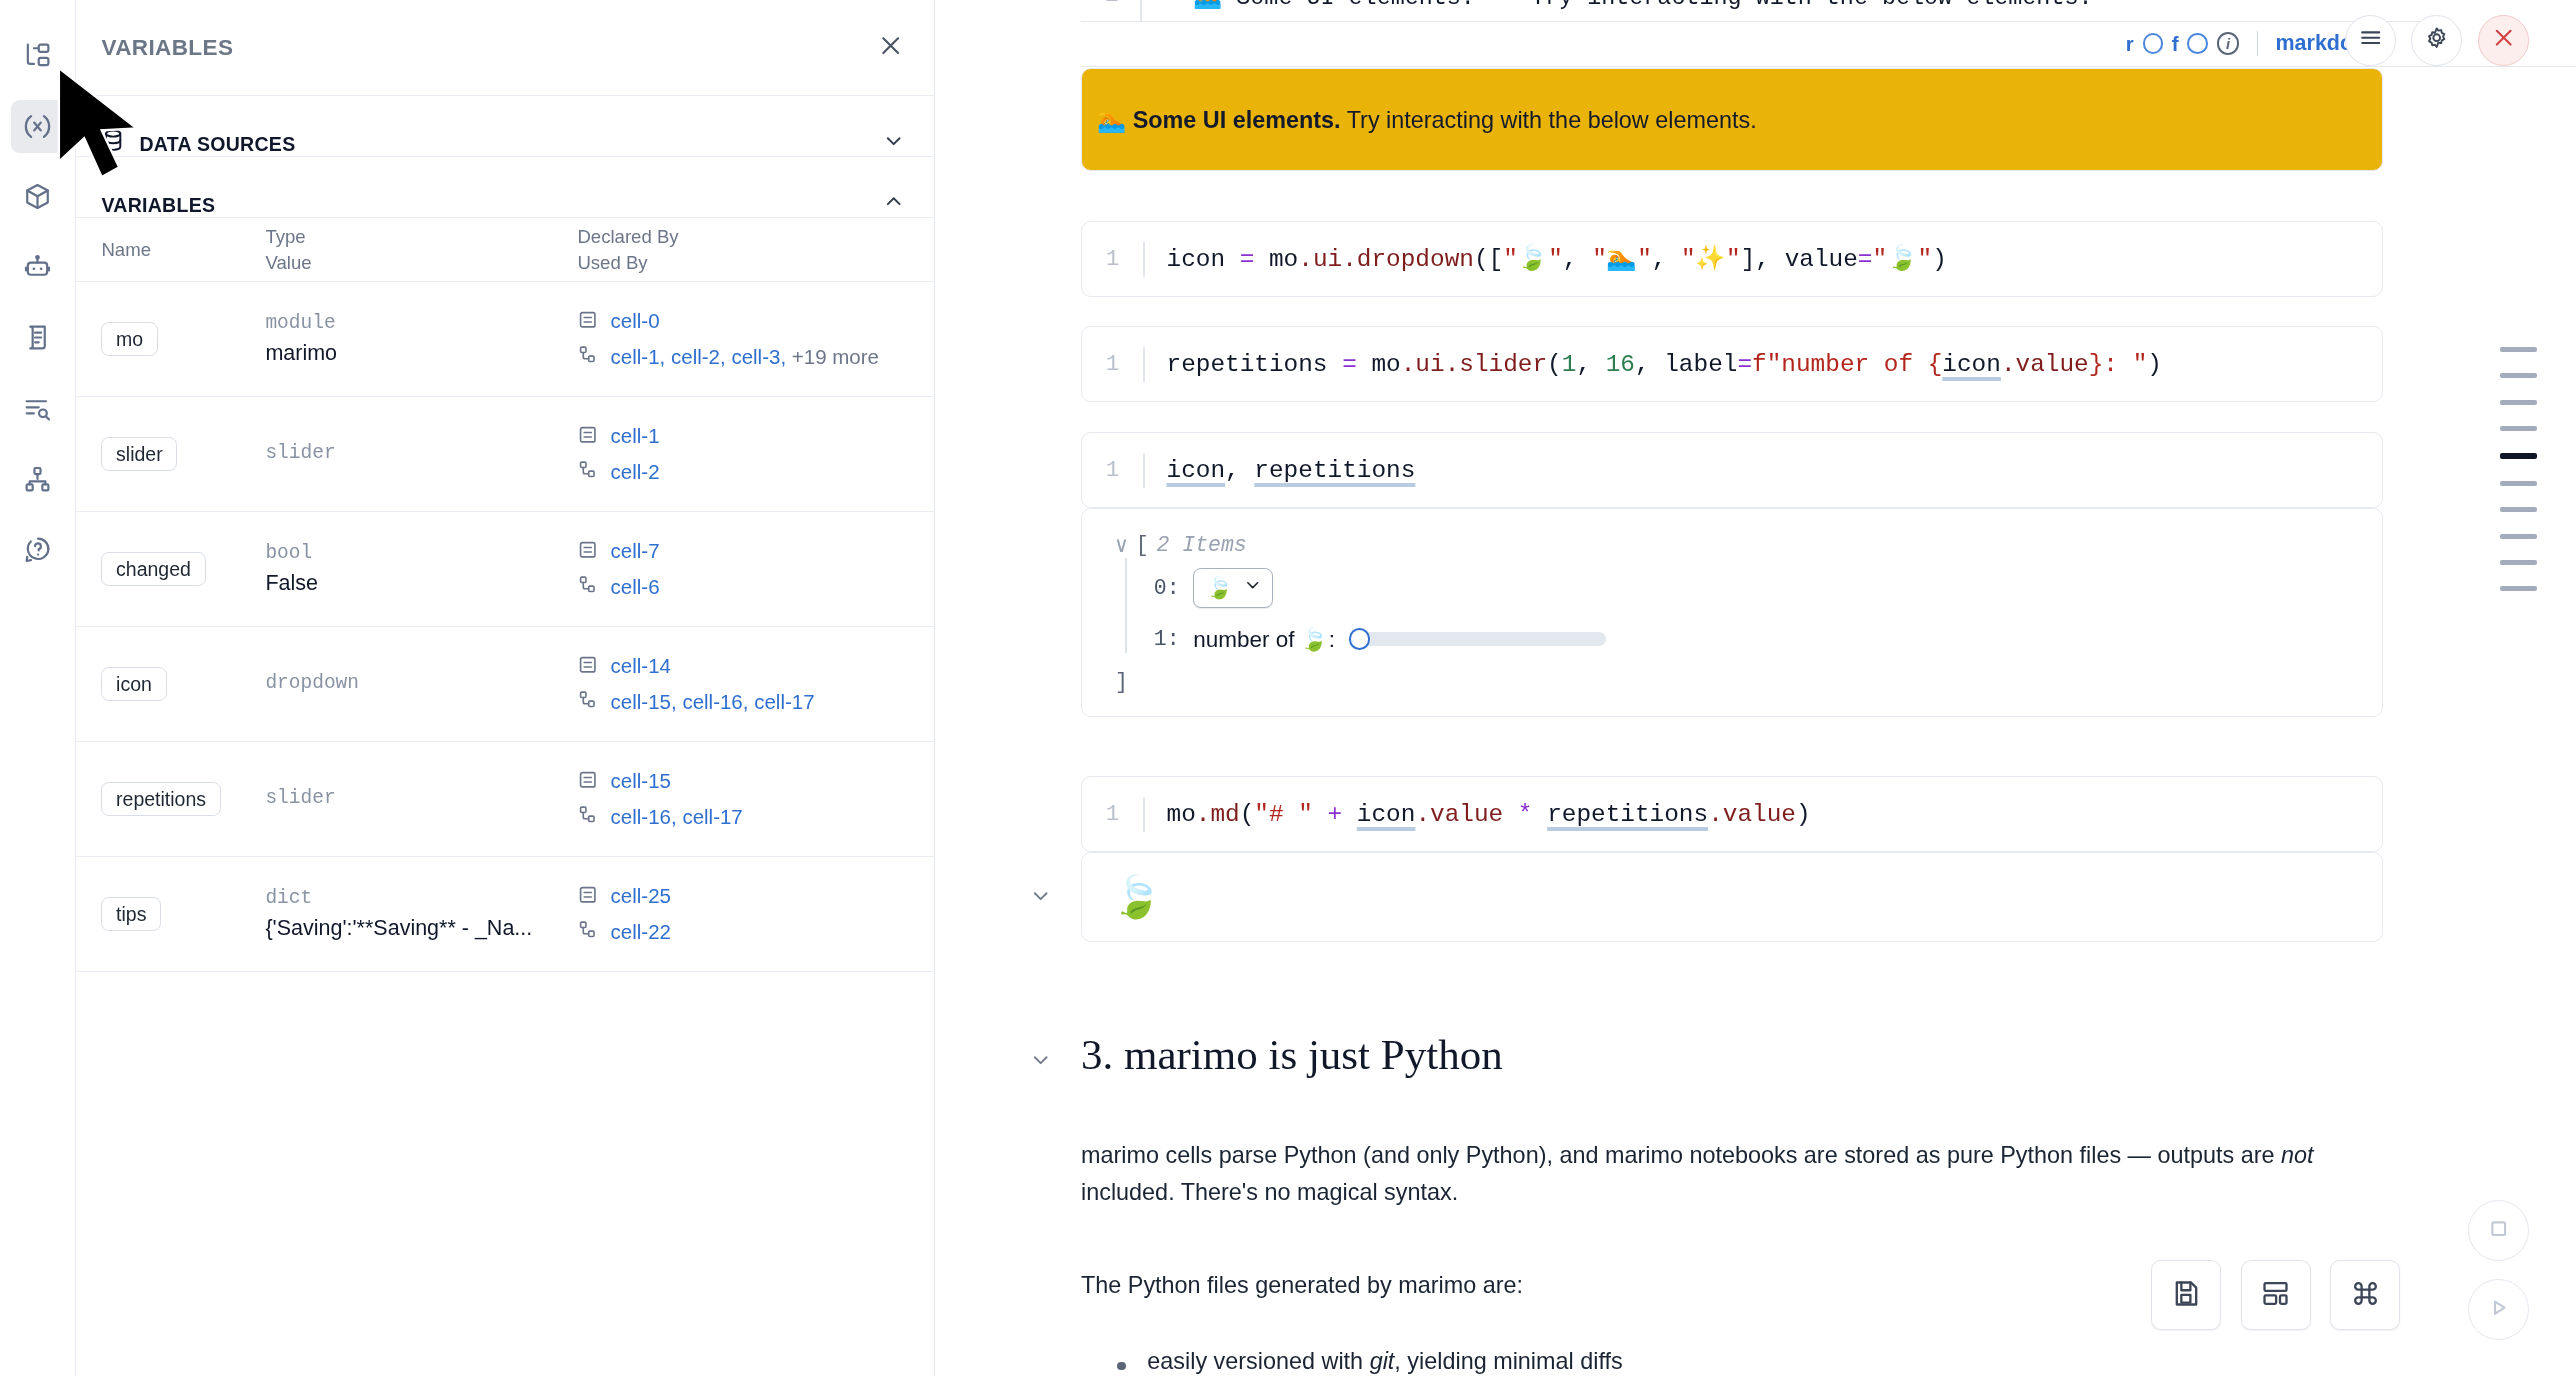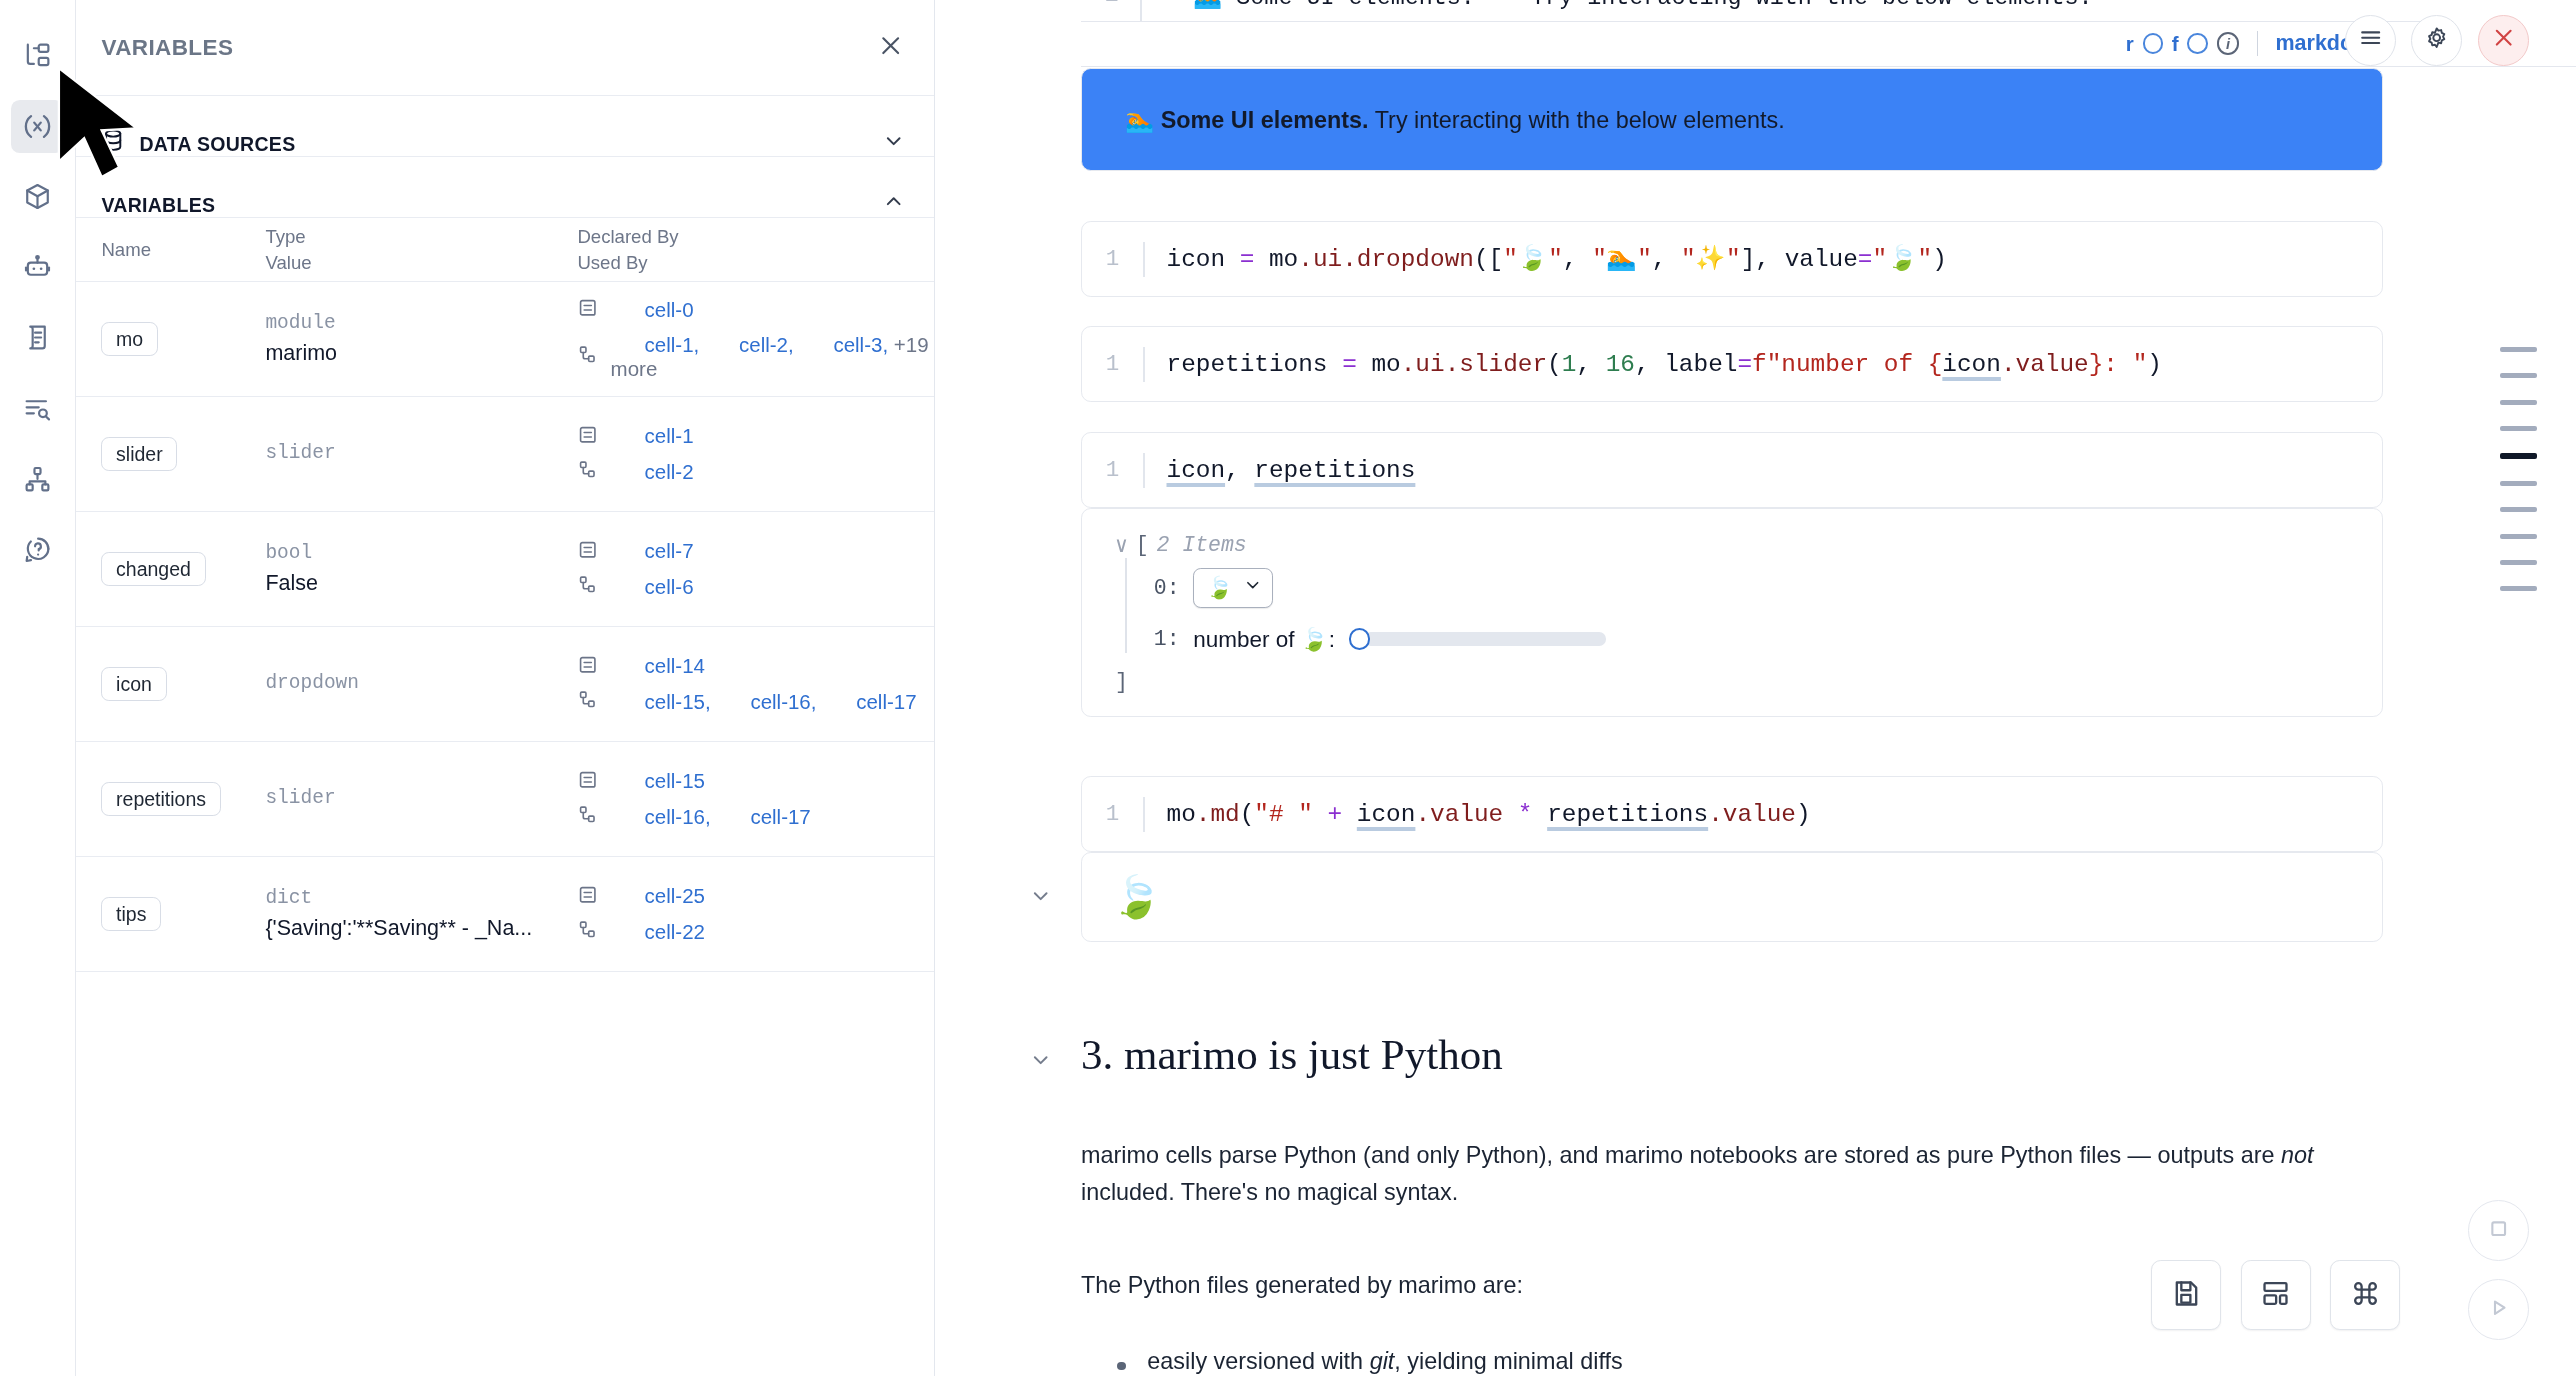--- a/index.html
+++ b/index.html
@@ -94,21 +94,21 @@
   }
   .val-txt {
     font-size: 21.5px; color: #11182a; line-height: 1.45;
     white-space: nowrap; overflow: hidden; text-overflow: ellipsis;
     max-width: 293px;
   }
   .cellrefs { display: flex; flex-direction: column; gap: 9.8px; }
   .cellline { display: flex; align-items: center; gap: 11.7px; }
   .cl-icon { color: #6b7488; flex: 0 0 auto; }
   .cl-links { font-size: 20.5px; color: #2f6fd0; }
-  .cl-links a { color: #2f6fd0; text-decoration: none; cursor: pointer; margin-left: 34px; }
+  .cl-links a { color: #2f6fd0; text-decoration: none; cursor: pointer; }
   .cl-more { color: #6d7689; }
 
   
   .notebook {
     flex: 1; position: relative; height: 100%;
     background: #fff; overflow: hidden;
   }
 
   .gutter-chev {
     position: absolute; left: 94px; color: #757d8d; cursor: pointer;
@@ -150,22 +150,22 @@
     border: 1px solid #dfe3ea; background: #fff;
     display: flex; align-items: center; justify-content: center;
     color: #3c4657; cursor: pointer;
   }
   .ca-btn.danger { border-color: #f3c9c9; background: #fdeeee; color: #d14343; }
 
   
   .md-cell {
     position: absolute; left: 146px; right: 193px; top: 68px;
     height: 103px; border: 1px solid #e6e9ef; border-radius: 9.8px;
-    display: flex; align-items: center; padding: 0 43px;
-    background: #3b82f6;
+    display: flex; align-items: center; padding: 0 15px;
+    background: #eab308;
   }
   .md-text { font-size: 23.4px; color: #121a2b; }
   .md-text b { font-weight: 700; }
 
   
   .code-cell {
     position: absolute; left: 146px; right: 193px;
     border: 1px solid #e6e9ef; border-radius: 9.8px; background: #fff;
     display: flex; align-items: center;
     padding: 19.5px 0;

